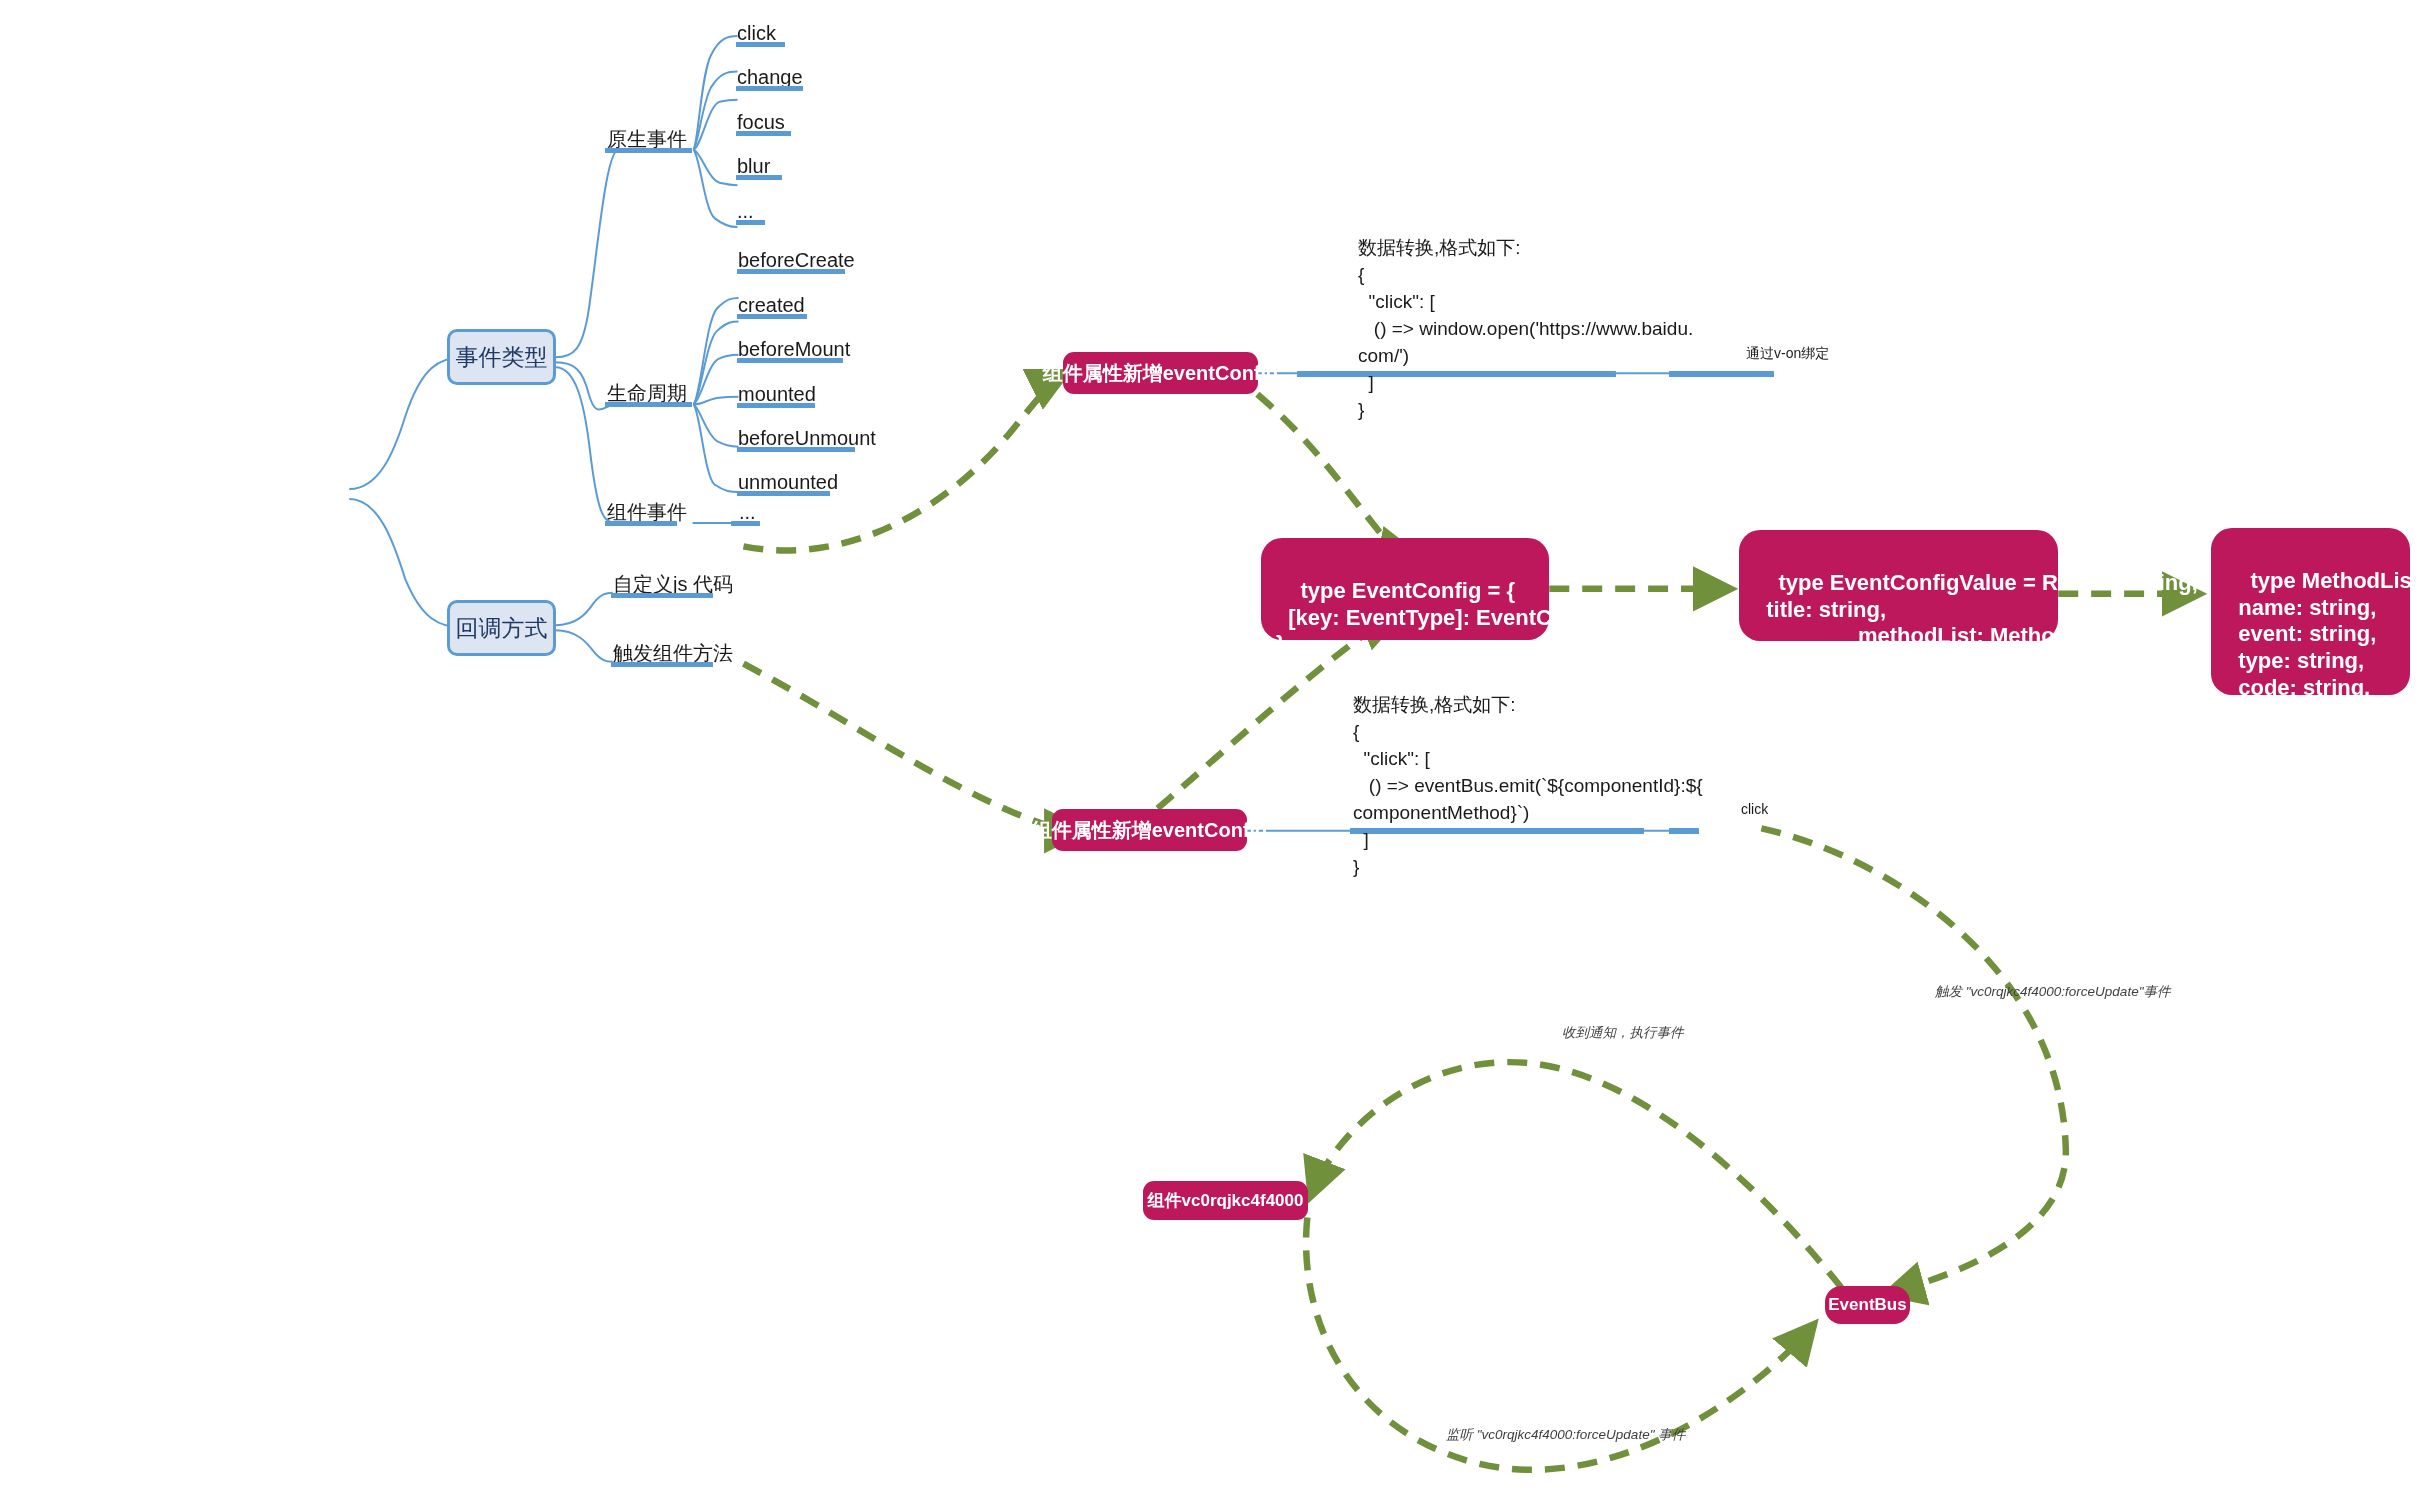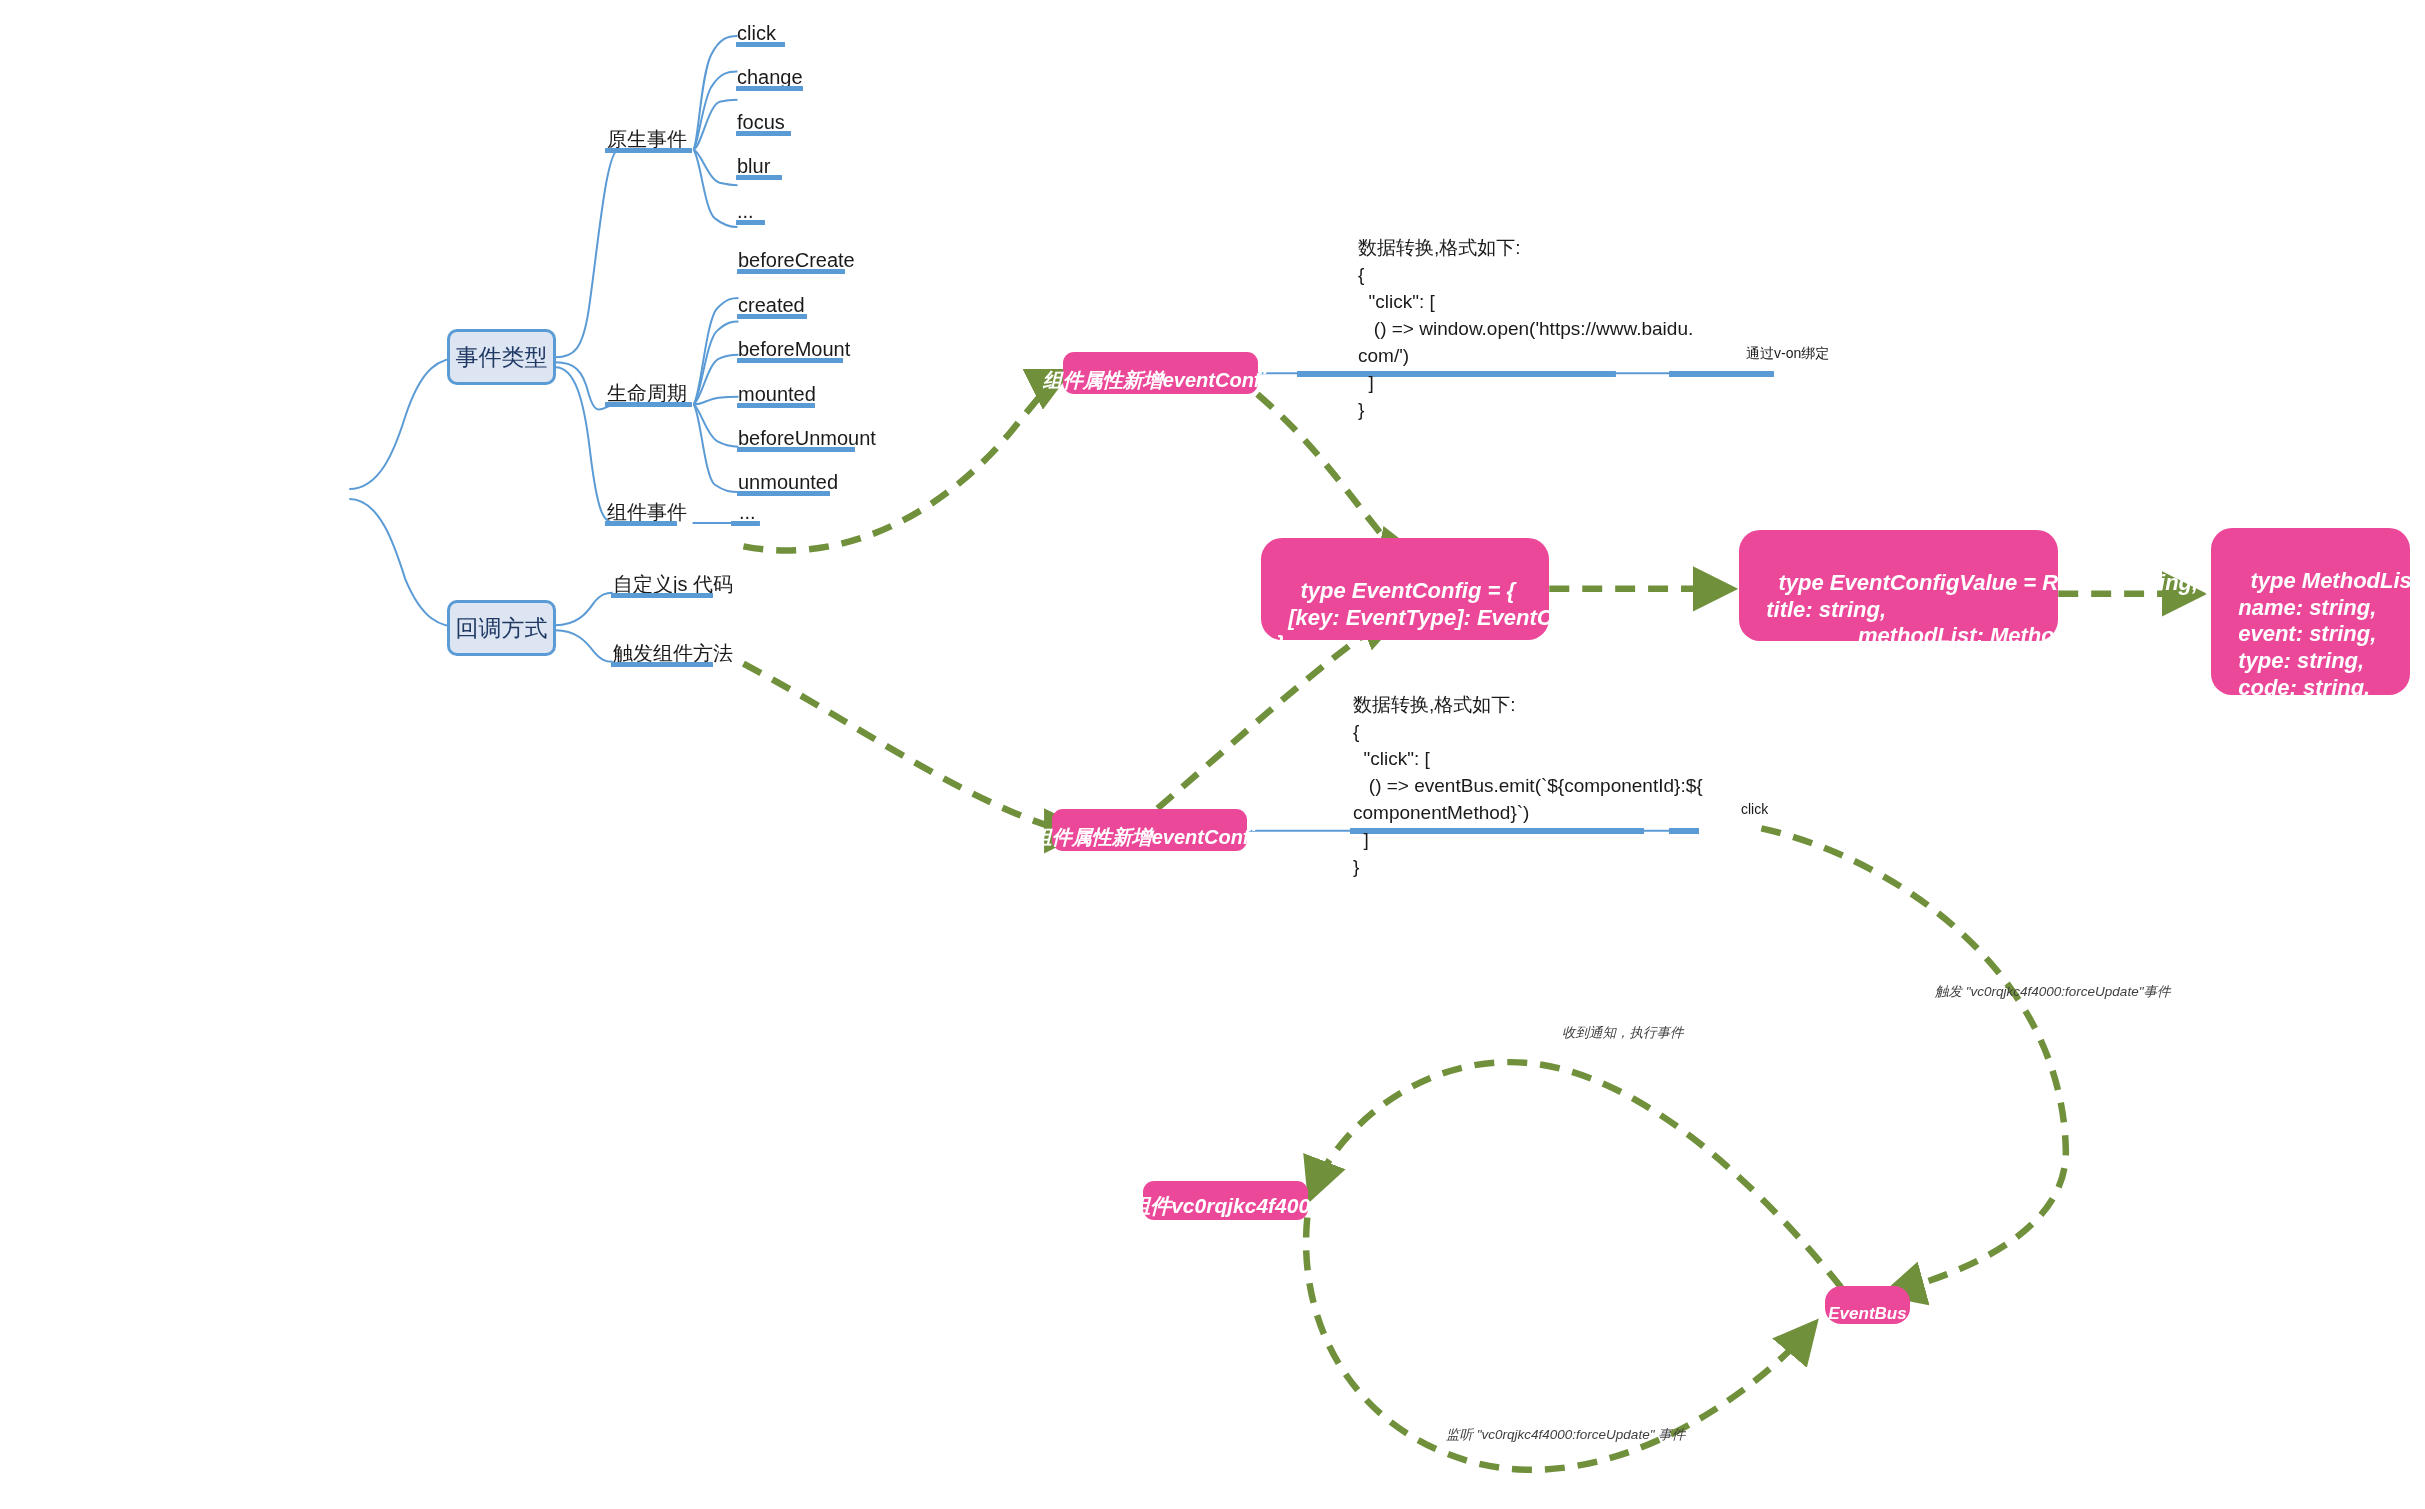--- a/index.html
+++ b/index.html
@@ -24,23 +24,23 @@
     display:flex;align-items:center;justify-content:center;
     color:#1F3864;white-space:nowrap;
   }
   .node-root{
     font-size:42px;letter-spacing:1px;border-width:4.5px;border-radius:15px;
   }
   .node-branch{font-size:23px;border-radius:10px;border-width:3px;}
 
   
   .blue-box{
-    position:absolute;box-sizing:border-box;background:#ec4899;
+    position:absolute;box-sizing:border-box;background:#be185d;
     border-radius:11px;color:#ffffff;font-weight:bold;
-    display:flex;align-items:flex-end;justify-content:center;white-space:nowrap;font-style:italic;
+    display:flex;align-items:center;justify-content:center;white-space:nowrap;
   }
   .blue-box.code{
     display:block;border-radius:21px;
     font-size:22px;line-height:1.22;padding:13px 14px 28px 15px;
     white-space:pre;text-align:left;font-weight:bold;
   }
 
   
   .code-note{
     position:absolute;white-space:pre;color:#1a1a1a;
@@ -237,21 +237,21 @@
     <span>type MethodList = Array&lt;{
   name: string,
   event: string,
   type: string,
   code: string,
   uid: string,
   [key: string]: any
 }&gt;</span>
   </div>
 
-  <div class="blue-box" style="left:1143px;top:1181px;width:165px;height:39px;font-size:21px;">
+  <div class="blue-box" style="left:1143px;top:1181px;width:165px;height:39px;font-size:17px;">
     <span>组件vc0rqjkc4f4000</span>
   </div>
 
   <div class="blue-box" style="left:1825px;top:1286px;width:85px;height:38px;font-size:17px;border-radius:16px;">
     <span>EventBus</span>
   </div>
 
   <div class="edge-label-sm" style="left:1935px;top:985px;">触发 "vc0rqjkc4f4000:forceUpdate"事件</div>
 
   <div class="edge-label-sm" style="left:1562px;top:1026px;font-style:italic;">收到通知，执行事件</div>

